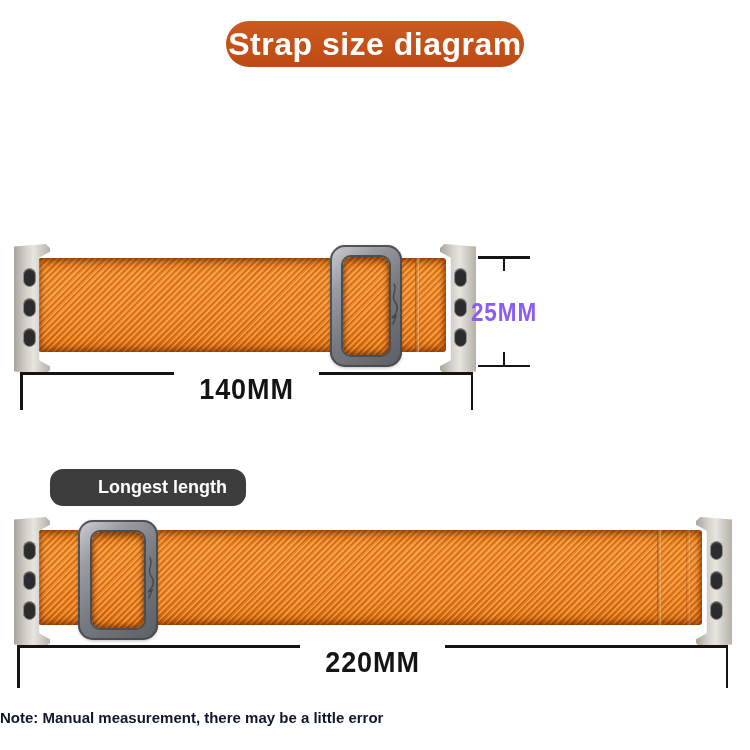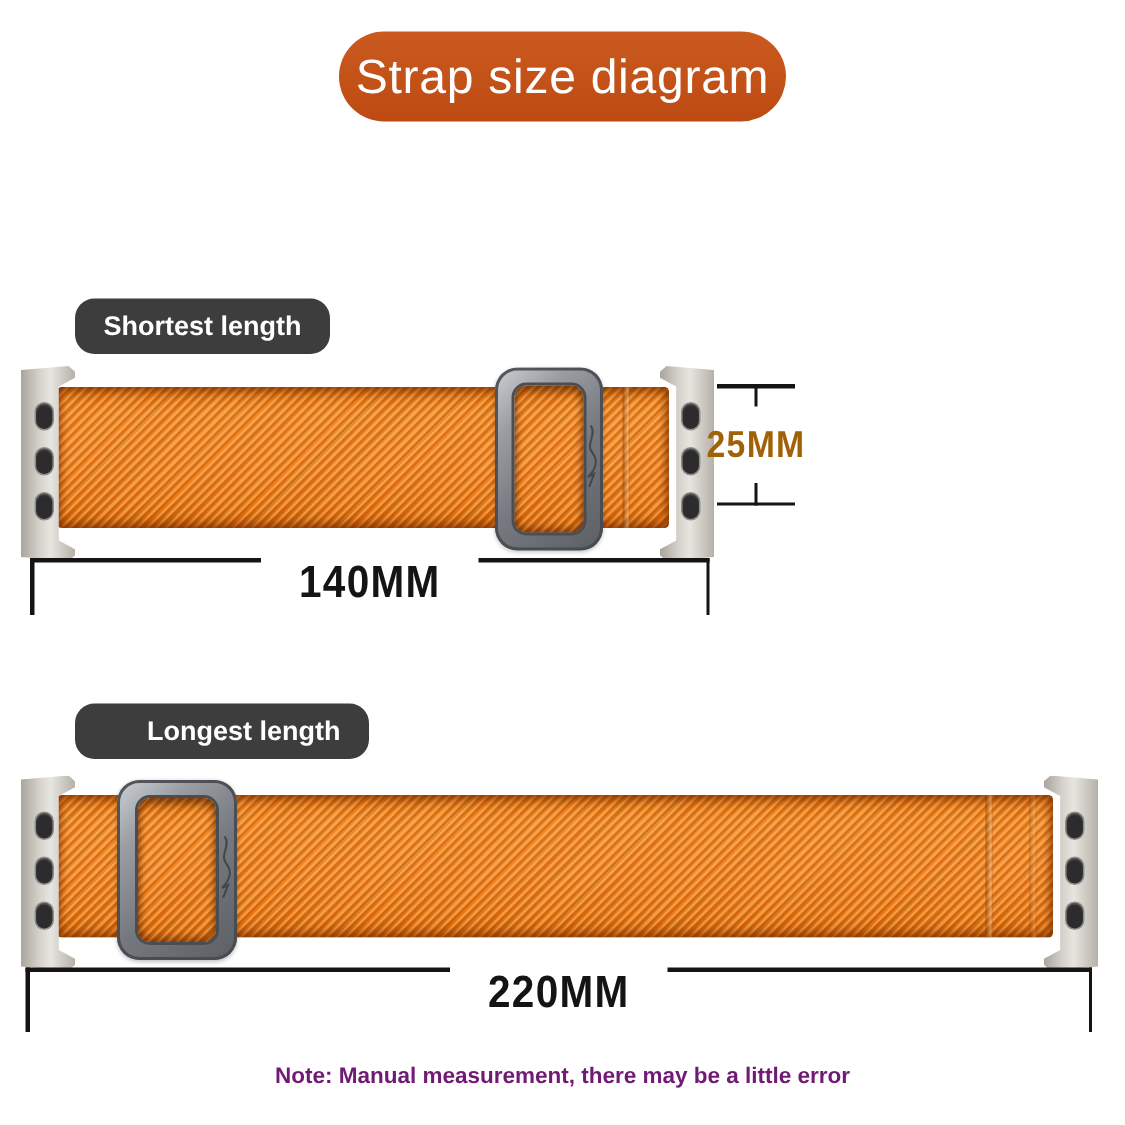--- a/index.html
+++ b/index.html
@@ -5,23 +5,23 @@
   html,body { margin:0; padding:0; background:#fff; }
   .stage {
     position:relative; width:750px; height:750px; background:#ffffff;
     font-family:"Liberation Sans", sans-serif; overflow:hidden;
   }
   .layer { position:absolute; inset:0; }
 
   
   .title-pill {
     position:absolute; left:50%; top:21px; transform:translateX(-50%);
-    width:298px; height:60px; border-radius:30px;
+    width:298px; height:46px; border-radius:30px;
     background:linear-gradient(180deg,#cb5a20,#bc4a12);
-    color:#ffffff; font-size:32px; font-weight:normal; letter-spacing:.5px;
+    color:#ffffff; font-size:32px; font-weight:bold; letter-spacing:.5px;
     display:flex; align-items:center; justify-content:center; white-space:nowrap;
   }
   .tag {
     position:absolute; background:#3d3d3d; color:#ffffff;
     font-size:18px; font-weight:bold; padding:8px 19px; border-radius:13px;
     white-space:nowrap;
   }
   .tag-shortest { left:50px; top:199px; }
   .tag-longest  { left:50px; top:469px;padding-left:48px; }
 
@@ -86,44 +86,43 @@
   }
   .dim-h::before { left:0; } .dim-h::after { right:0; }
   .dim-h .line { flex:1; height:2.5px; background:#141414; }
   .dim-label {
     padding:0 20px; font-size:30px; font-weight:bold; letter-spacing:1px;
     transform:scaleX(.9); white-space:nowrap; color:#141414;
   }
   .dim-140 { left:20px; top:372px; width:453px; height:38px; }
   .dim-220 { left:17px; top:645px; width:711px; height:43px; }
 
-  .dim-v { position:absolute; left:478px; top:256px; width:52px; height:81px; color:#a16207;text-align:right; }
+  .dim-v { position:absolute; left:478px; top:256px; width:52px; height:111px; color:#8b5cf6;text-align:right; }
   .dim-v .bar  { position:absolute; left:0; right:0; height:2.5px; background:#141414; }
   .dim-v .bar.top { top:0; } .dim-v .bar.bottom { bottom:0; }
   .dim-v .tick { position:absolute; left:50%; margin-left:-1.25px; width:2.5px; height:15px; background:#141414; }
   .dim-v .tick.top { top:0; } .dim-v .tick.bottom { bottom:0; }
   .dim-label-v {
     position:absolute; top:50%; left:50%; transform:translate(-50%,-50%) scaleX(.9);
     font-size:25px; font-weight:bold; letter-spacing:1px; white-space:nowrap;
   }
 
   .note {
-    position:absolute; left:0; right:0; top:709px; text-align:center;
-    font-size:15px; font-weight:bold; color:#701a75;
+    position:absolute; left:0; right:0; top:709px; text-align:left;
+    font-size:15px; font-weight:bold; color:#0f172a;
   }
 </style>
 </head>
 <body>
 
 <div class="stage">
 
   <div class="title-pill">Strap size diagram</div>
 
   <div class="layer">
-    <div class="tag tag-shortest">Shortest length</div>
 
     <div class="fabric fabric-tex fabric-1">
       <div class="seam" style="left:377px;"></div>
     </div>
 
     <div class="adapter adapter-l ad-1l">
       <i class="slot s1"></i>
       <i class="slot s2"></i>
       <i class="slot s3"></i>
     </div>

